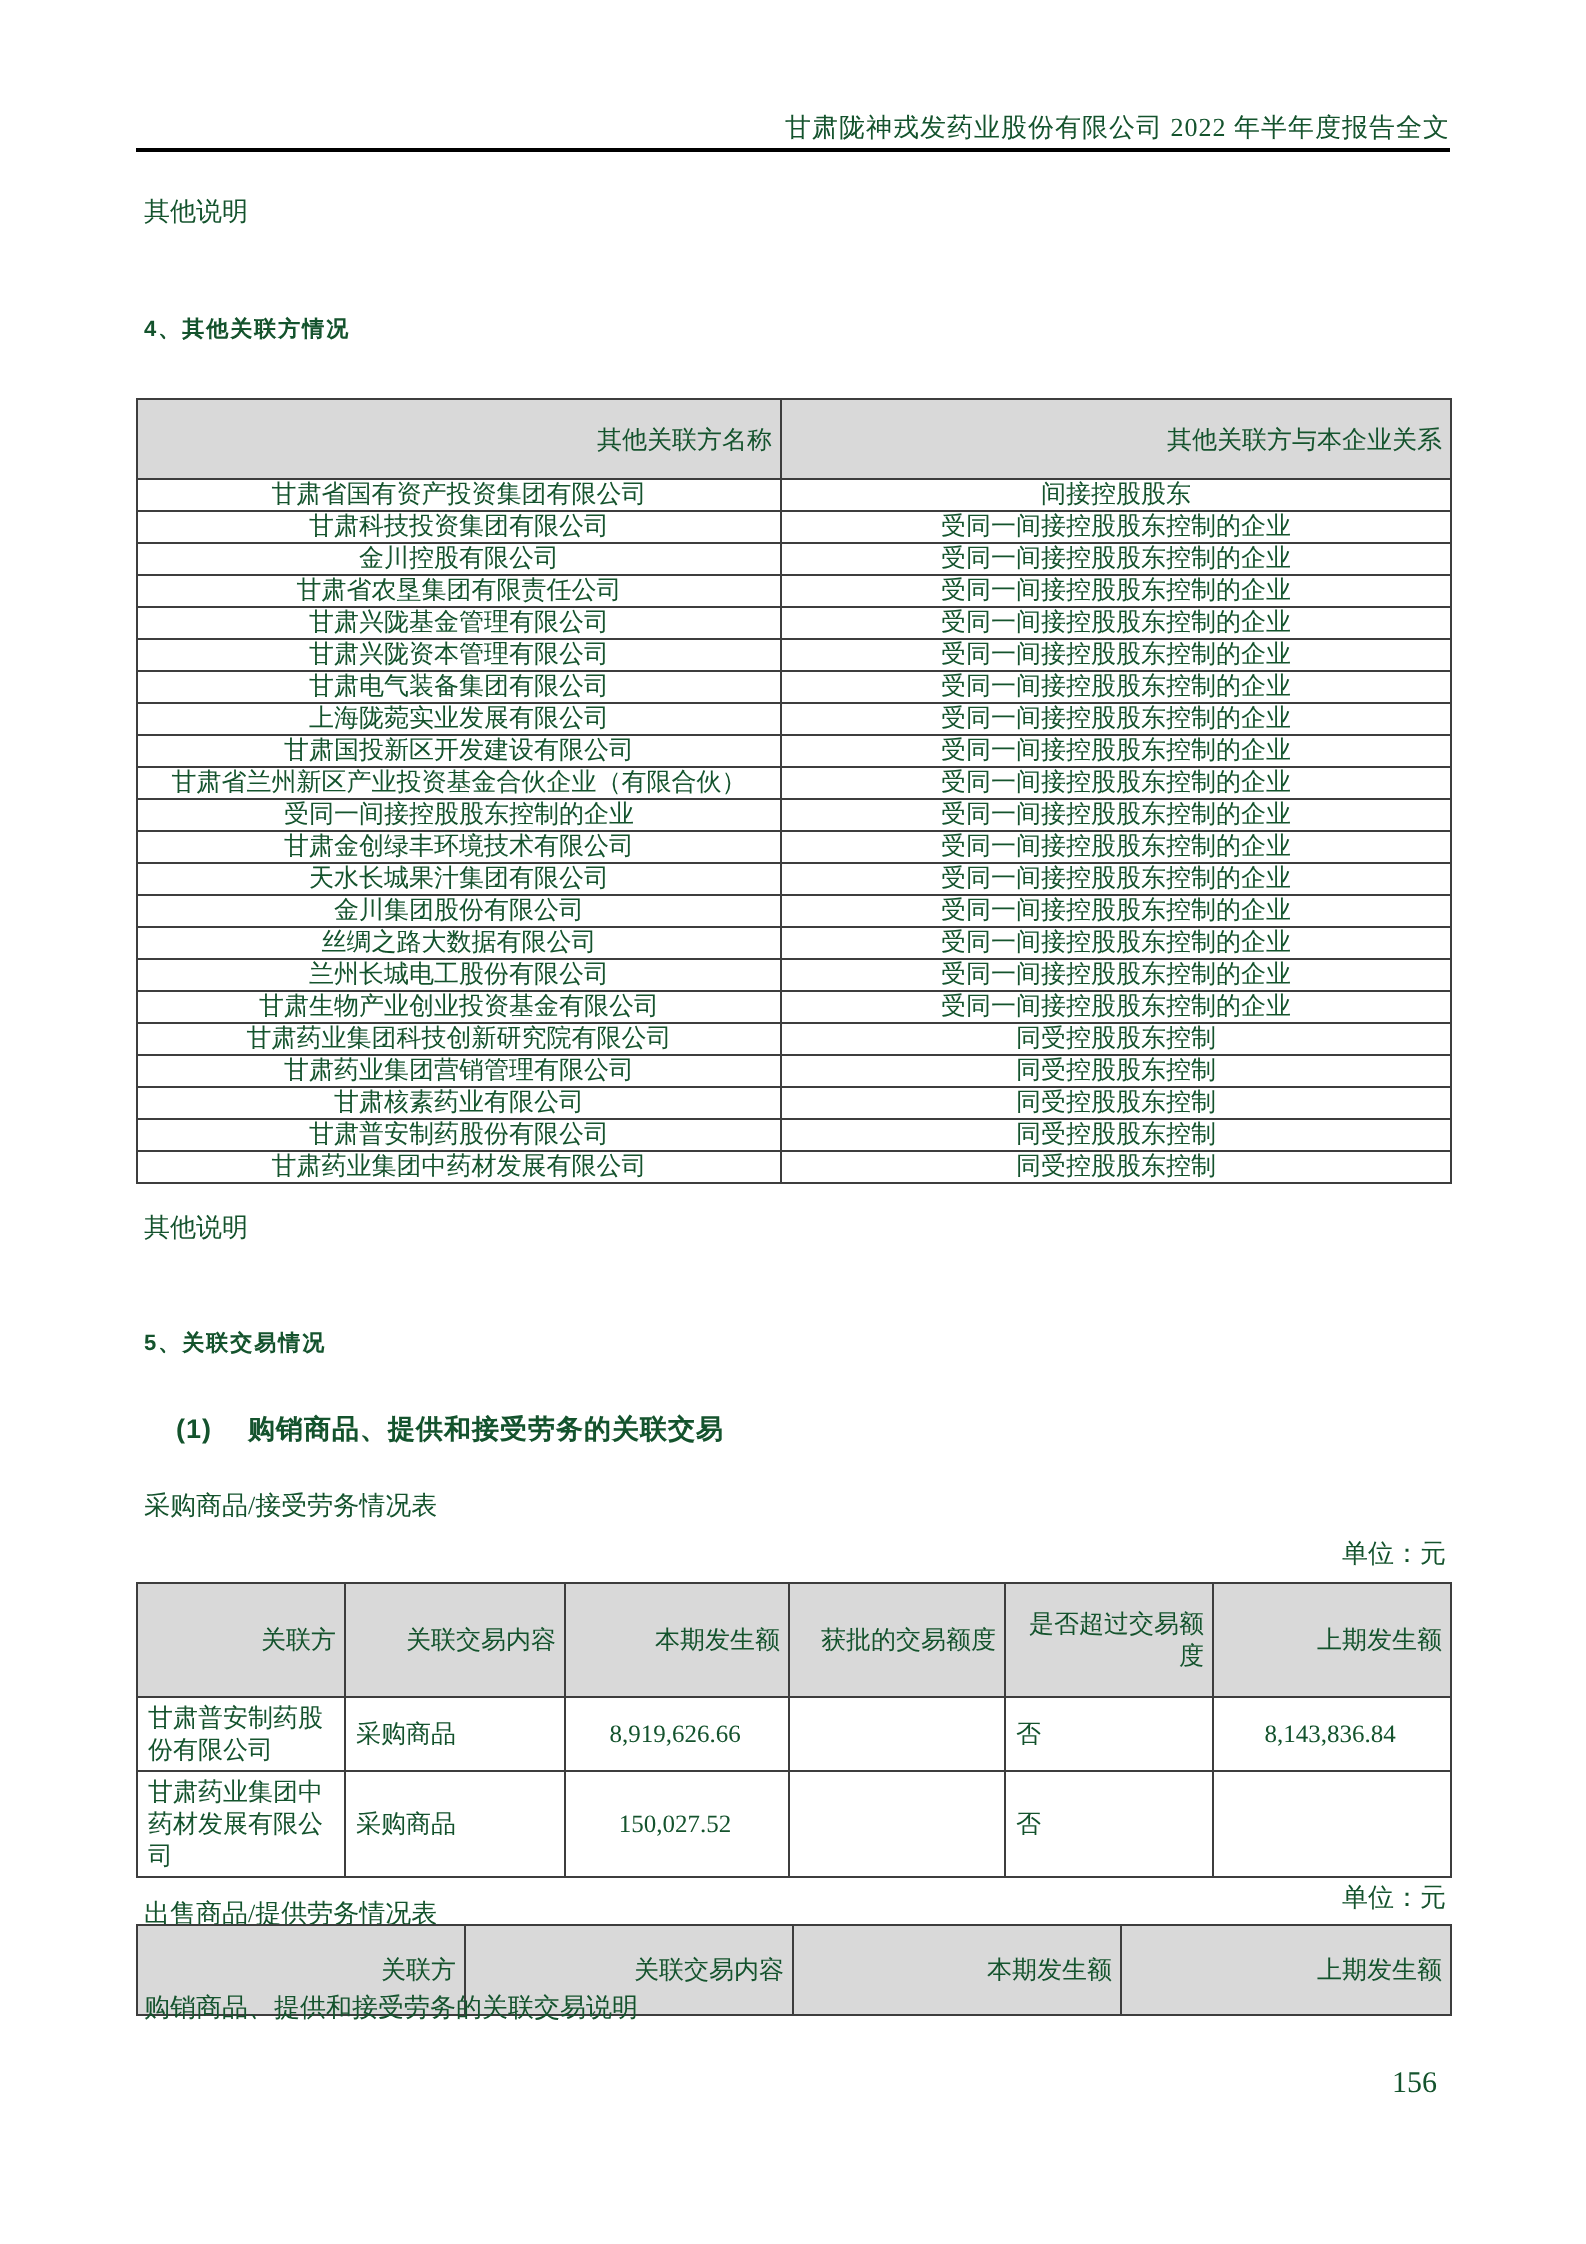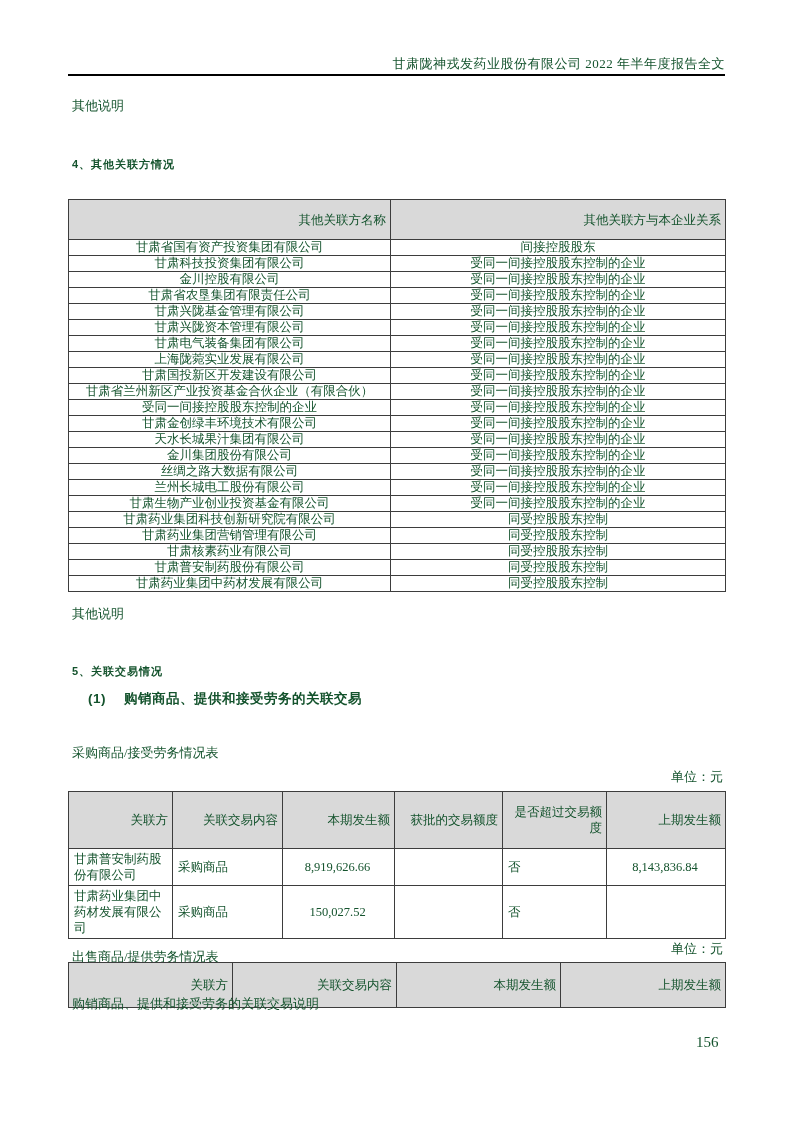--- a/index.html
+++ b/index.html
@@ -22,21 +22,21 @@
   .caption1 { top:744px; left:72px; }
   .caption2 { top:916px; left:72px;margin-top:32px; }
   .unit { font-size:13px; right:70px; }
   .unit1 { top:768px; }
   .unit2 { top:940px; }
 
   
   .h-sec { font-family:"Liberation Sans","DejaVu Sans",sans-serif; font-weight:bold; font-size:11px; letter-spacing:1px; }
   .h4 { top:157px; left:72px; }
   .h5 { top:664px; left:72px; }
-  .h-sub { top:690px; left:88px; font-family:"Liberation Sans","DejaVu Sans",sans-serif; font-weight:bold; font-size:13.5px; letter-spacing:0.5px; }
+  .h-sub { top:706px; left:88px; font-family:"Liberation Sans","DejaVu Sans",sans-serif; font-weight:bold; font-size:13.5px; letter-spacing:0.5px; }
   .h-sub .gap { display:inline-block; width:18px; }
 
   
   table { border-collapse:collapse; table-layout:fixed; position:absolute; left:68px; width:657px; }
   th, td { border:1px solid #3d3d3d; font-weight:normal; overflow:hidden; }
   thead th { background:#d9d9d9; text-align:right; font-size:12.5px; line-height:16px; padding:11px 4px; }
 
   .t1 { top:199px; font-size:12.5px; }
   .t1 thead th { height:17px; }
   .t1 td { height:15px; line-height:15px; padding:0 6px; text-align:center; white-space:nowrap; }

